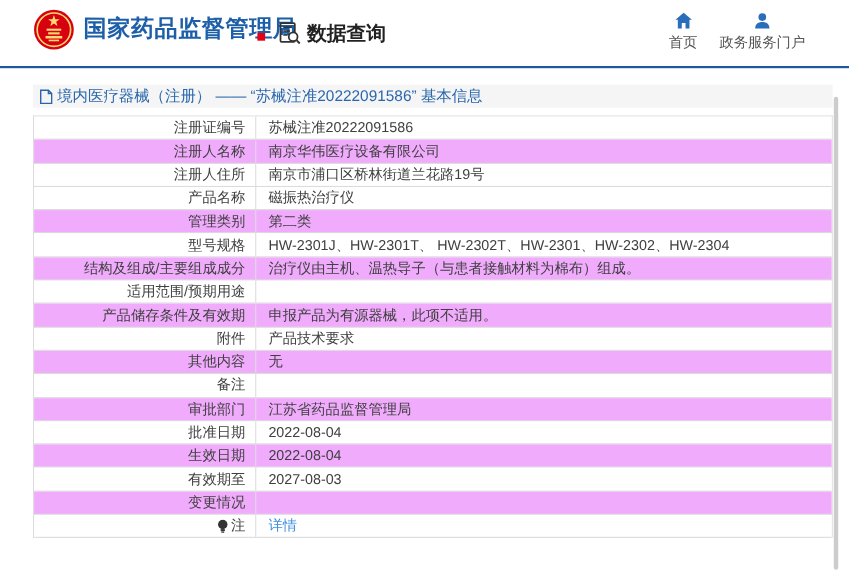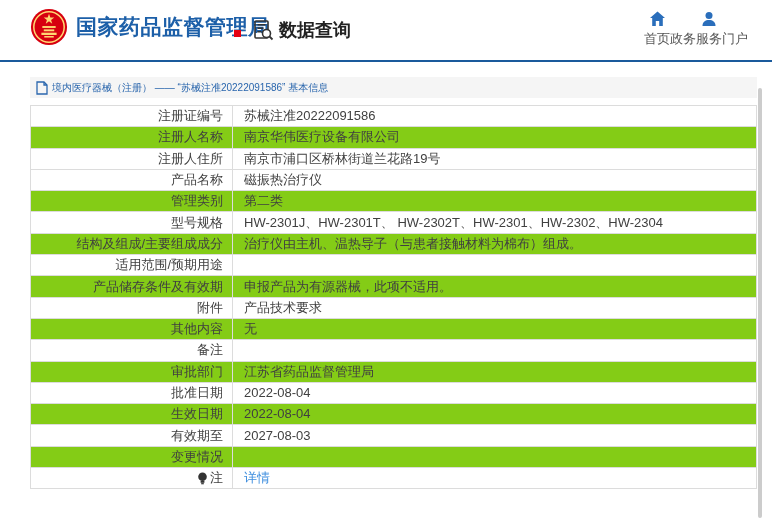--- a/index.html
+++ b/index.html
@@ -22,37 +22,37 @@
     font-size:21px; font-weight:bold; color:#1c5fa8; letter-spacing:0.5px;
     line-height:26px; white-space:nowrap;
   }
   .org-subtitle { font-size:10.5px; color:#1c5fa8; line-height:12px; margin-top:2px; white-space:nowrap; }
   .red-mark { position:absolute; left:234px; top:30px; width:7px; height:7px; background:#e60012; }
   .dataquery-group {
     position:absolute; left:252px; top:18px; display:flex; align-items:center; gap:5px;
     cursor:pointer;
   }
   .dataquery-label { font-size:18px; font-weight:600; color:#222222; white-space:nowrap; }
-  .top-nav { position:absolute; right:24px; top:11px; display:flex; }
+  .top-nav { position:absolute; right:40px; top:11px; display:flex; gap:20px; }
   .nav-item { display:flex; flex-direction:column; align-items:center; gap:3px; cursor:pointer; }
   .nav-item .nav-label { font-size:13px; color:#555555; white-space:nowrap; }
   
   .breadcrumb {
     position:absolute; left:30px; top:77px; width:727px; height:21px;
     background:#f5f5f5; display:flex; align-items:center; padding-left:6px;
   }
   .breadcrumb .doc-icon { margin-right:4px; display:flex; }
-  .breadcrumb-text { font-size:10px; color:#2a66ad; white-space:nowrap; }
+  .breadcrumb-text { font-size:14px; color:#2a66ad; white-space:nowrap; }
   
   .reg-table {
     position:absolute; left:30px; top:105px; width:727px;
     border:1px solid #dcdcdc; border-bottom:none; background:#ffffff;
   }
   .row { display:flex; height:21.3px; border-bottom:1px solid #dcdcdc; background:#ffffff; }
-  .row.alt { background:#84cc16; }
+  .row.alt { background:#f0abfc;align-items:flex-end; }
   .cell { font-size:13px; line-height:20px; overflow:hidden; white-space:nowrap; }
   .cell.label {
     width:202px; flex:0 0 auto; text-align:right; padding-right:9px;
     border-right:1px solid #dcdcdc; color:#404040;
     display:flex; justify-content:flex-end; align-items:center; gap:2px;
   }
   .cell.value { flex:1 1 auto; padding-left:11px; color:#404040; display:flex; align-items:center; }
   .cell.value a { color:#3e8ede; text-decoration:none; }
   .bulb { display:flex; align-items:center; }
   

